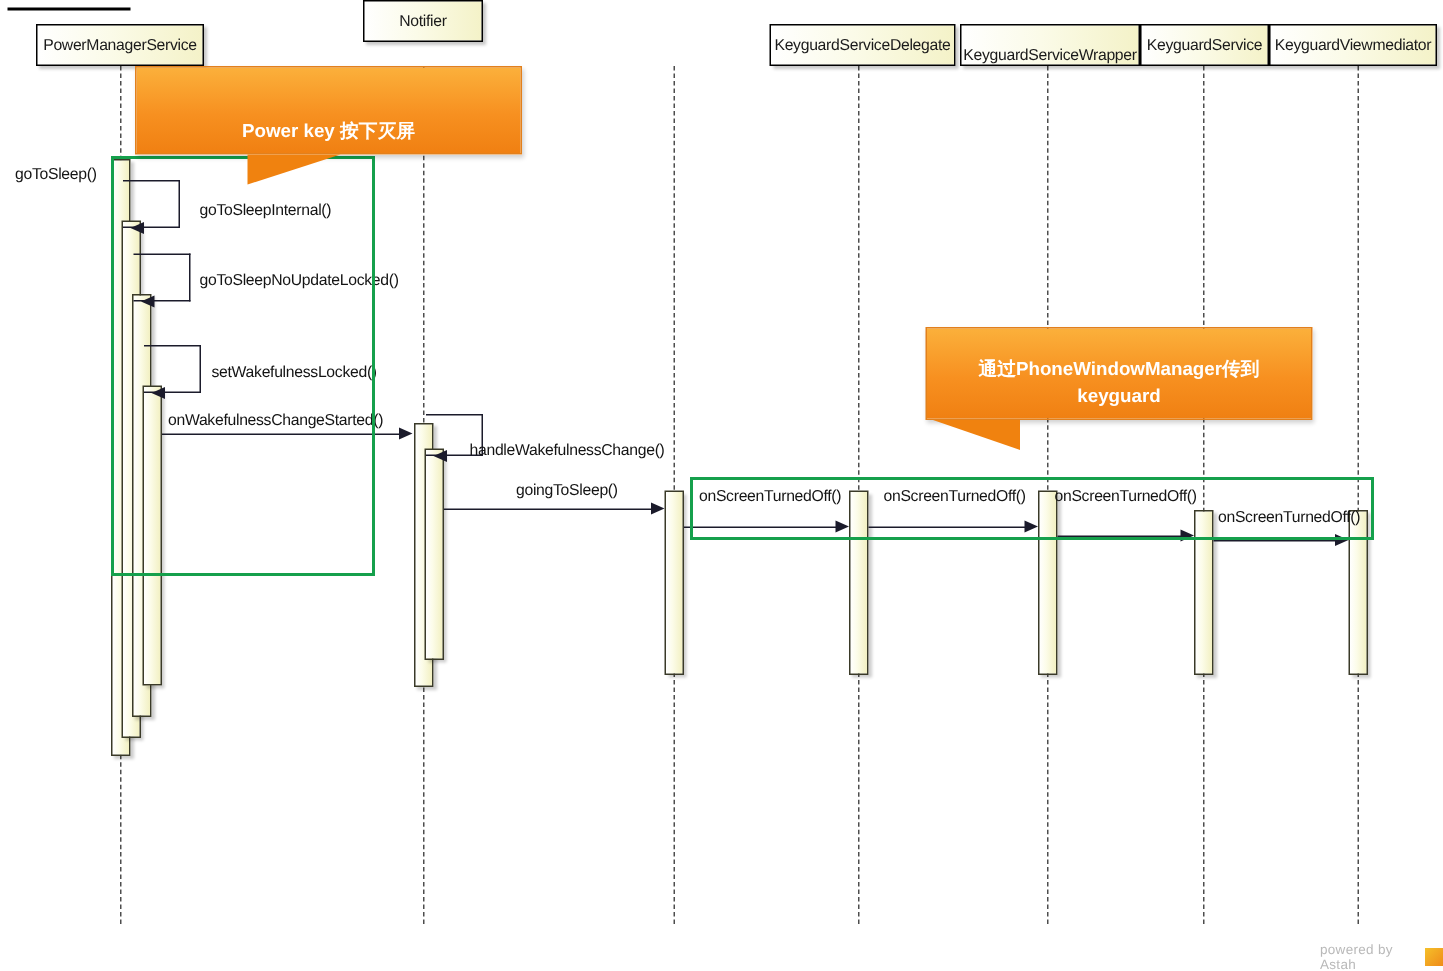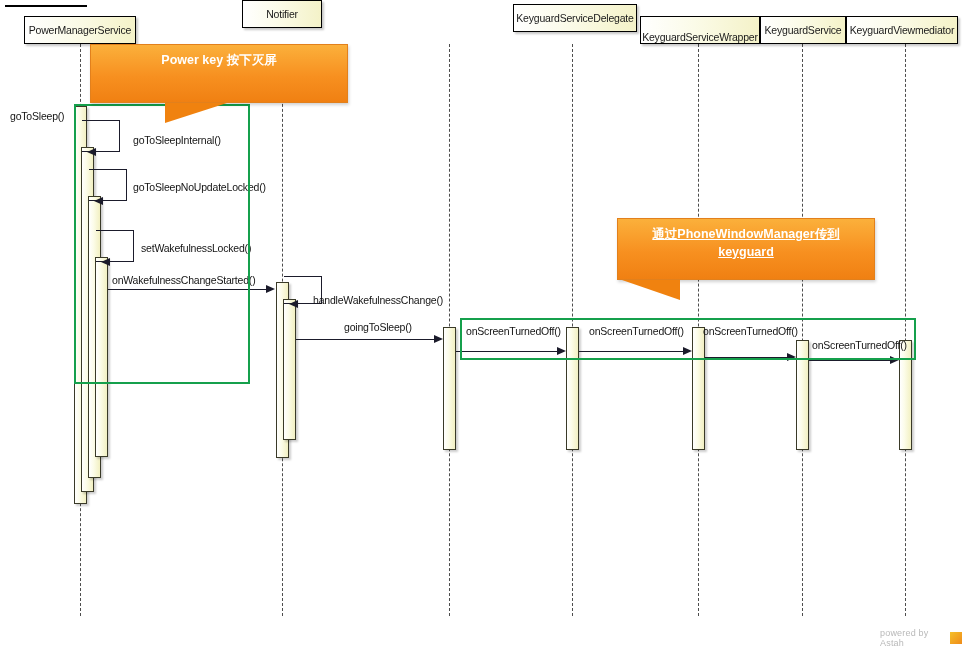--- a/index.html
+++ b/index.html
@@ -107,21 +107,21 @@
   
   .note {
     position: absolute;
     box-sizing: border-box;
     background: linear-gradient(to bottom, #fbb03b 0%, #f79020 55%, #f08012 100%);
     border: 1px solid #e2801c;
     color: #ffffff;
     font-weight: bold;
     font-size: 12.5px;
     display: flex;
-    align-items: flex-start;
+    align-items: flex-end;
     justify-content: center;
     text-align: center;
     padding: 6px 14px;
     line-height: 1.45;
     box-shadow: 1px 2px 3px rgba(0,0,0,0.18);
   }
   .note-tail {
     position: absolute;
     width: 0; height: 0;
   }
@@ -215,39 +215,39 @@
 
   <div class="green-box" style="left:74px; top:104px; width:176px; height:280px;"></div>
   <div class="green-box" style="left:460px; top:318px; width:456px; height:42px;"></div>
 
   <div class="head" style="left:24px; top:16px; width:112px; height:28px;">
     <span>PowerManagerService</span>
   </div>
   <div class="head" style="left:242px; top:0; width:80px; height:28px;">
     <span>Notifier</span>
   </div>
-  <div class="head" style="left:513px; top:4px; width:124px; height:28px;">
+  <div class="head" style="left:513px; top:16px; width:124px; height:28px;">
     <span>KeyguardServiceDelegate</span>
   </div>
   <div class="head" style="left:640px; top:16px; width:120px; height:28px;align-items:flex-end;">
     <span>KeyguardServiceWrapper</span>
   </div>
   <div class="head" style="left:760px; top:16px; width:86px; height:28px;">
     <span>KeyguardService</span>
   </div>
   <div class="head" style="left:846px; top:16px; width:112px; height:28px;text-align:right;">
     <span>KeyguardViewmediator</span>
   </div>
 
   <div class="note" style="left:90px; top:44px; width:258px; height:59px;">
     <span>Power key 按下灭屏</span>
   </div>
   <div class="note-tail" style="left:165px; top:103px; border-left:62px solid #f0820f; border-bottom:20px solid transparent;"></div>
 
-  <div class="note" style="left:617px; top:218px; width:258px; height:62px;text-decoration:underline;">
+  <div class="note" style="left:617px; top:218px; width:258px; height:62px;">
     <span>通过PhoneWindowManager传到 keyguard</span>
   </div>
   <div class="note-tail" style="left:622px; top:280px; border-right:58px solid #f0820f; border-bottom:20px solid transparent;"></div>
 
   <div class="watermark" style="left:880px; top:628px;">
     <span>powered by Astah</span>
     <span class="logo"></span>
   </div>
 
 </div>

